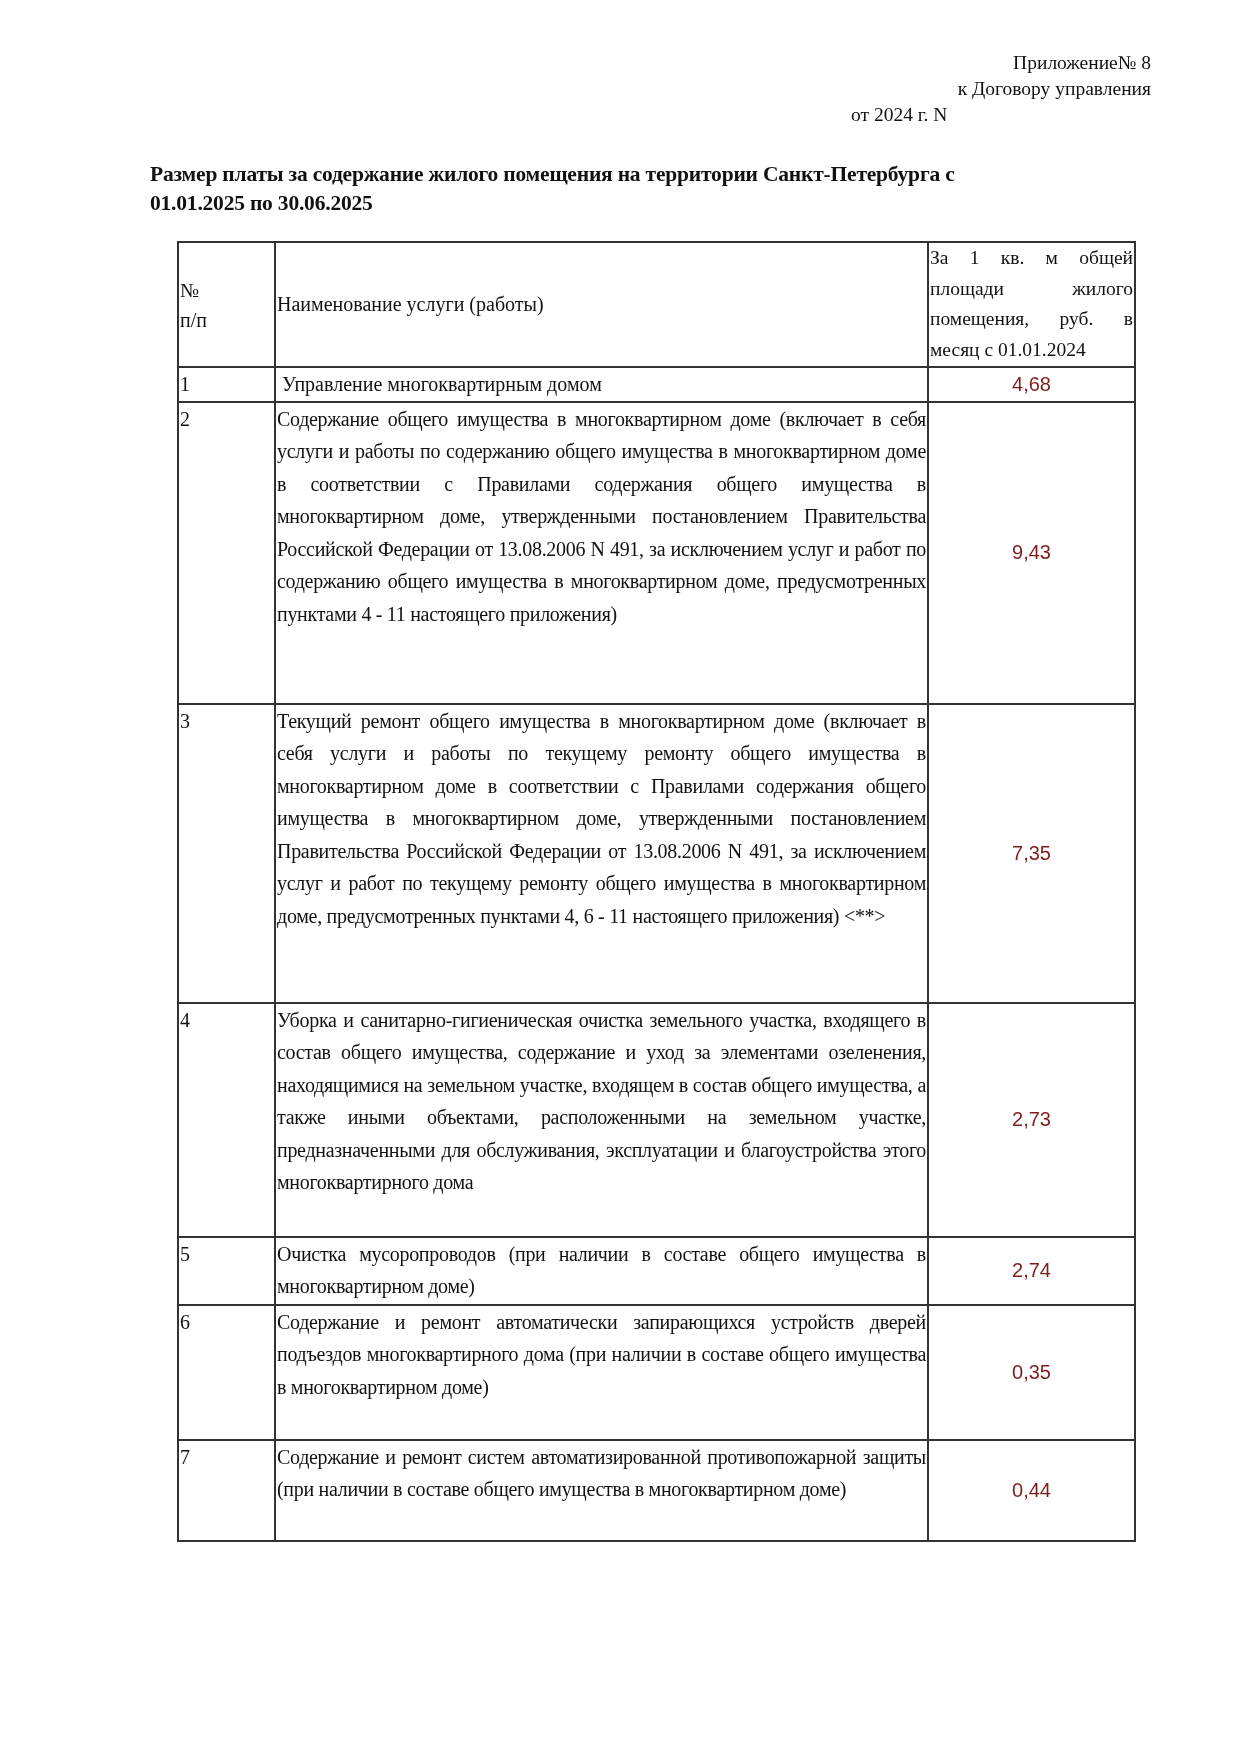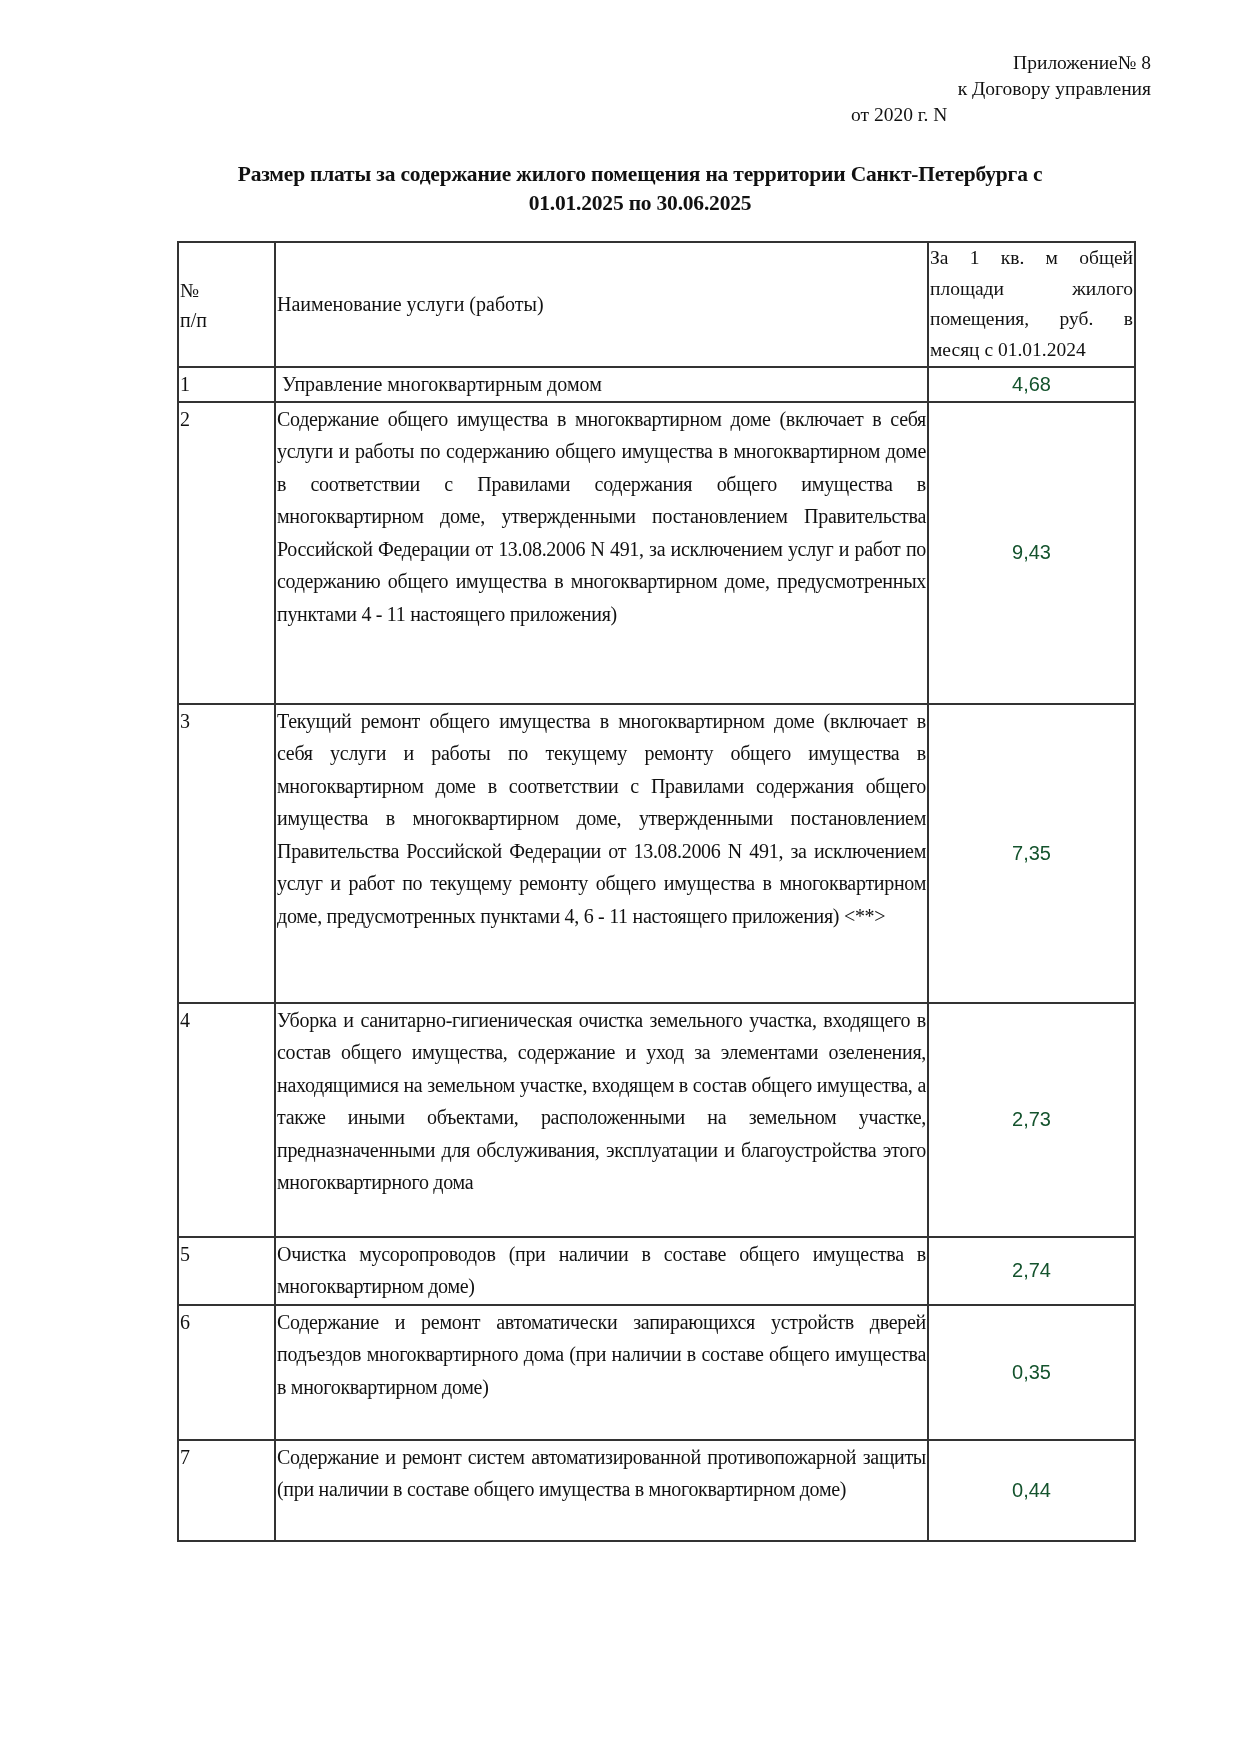--- a/index.html
+++ b/index.html
@@ -2,45 +2,45 @@
 <html><head>
 <meta charset="utf-8">
 <style>
   html, body { margin: 0; padding: 0; background: #ffffff; }
   body { width: 1241px; height: 1755px; position: relative; overflow: hidden;
          font-family: "Liberation Serif", "DejaVu Serif", serif; color: #111; }
   .header-block { position: absolute; right: 90px; top: 50px; text-align: right;
                   font-size: 19.5px; line-height: 26px; }
   .header-block .line3 { margin-right: 100px; text-align: left; }
   .header-block .l3wrap { display: inline-block; text-align: left; width: 200px; }
-  .title { position: absolute; left: 150px; width: 980px; top: 160px; text-align: center;
+  .title { position: absolute; left: 150px; width: 980px; top: 160px; text-align: left;
            font-weight: bold; font-size: 21.5px; line-height: 29px; letter-spacing: -0.2px; }
   table.main { position: absolute; left: 177px; top: 241px; width: 957px;
                border-collapse: collapse; table-layout: fixed; }
   table.main td { border: 2px solid #333; vertical-align: top; padding: 0 1px;
                   font-size: 20px; line-height: 32.5px; }
   col.c1 { width: 97px; }
   col.c2 { width: 653px; }
   col.c3 { width: 207px; }
   .desc { text-align: justify; text-align-last: left; letter-spacing: -0.3px; }
   .hdr-num { vertical-align: middle !important; line-height: 30px !important; }
   .hdr-name { vertical-align: middle !important; }
   .hdr-price { text-align: justify; text-align-last: left; line-height: 30.5px !important; font-size: 19.5px !important; border-radius: 7px; }
   .val { vertical-align: middle !important; text-align: center;
-         font-family: "Liberation Sans", "DejaVu Sans", sans-serif; color: #14532d;
+         font-family: "Liberation Sans", "DejaVu Sans", sans-serif; color: #7f1d1d;
          font-size: 20px; }
   .sub { line-height: 29px !important; }
 </style>
 </head>
 <body>
 
 <div class="header-block">
   <div>Приложение№ 8</div>
   <div>к Договору управления</div>
-  <div class="line3"><span class="l3wrap">от 2020  г.   N</span></div>
+  <div class="line3"><span class="l3wrap">от 2024  г.   N</span></div>
 </div>
 
 <div class="title">
   <div>Размер платы за содержание жилого помещения на территории Санкт-Петербурга с</div>
   <div>01.01.2025 по 30.06.2025</div>
 </div>
 
 <table class="main">
   <colgroup>
       <col class="c1">

